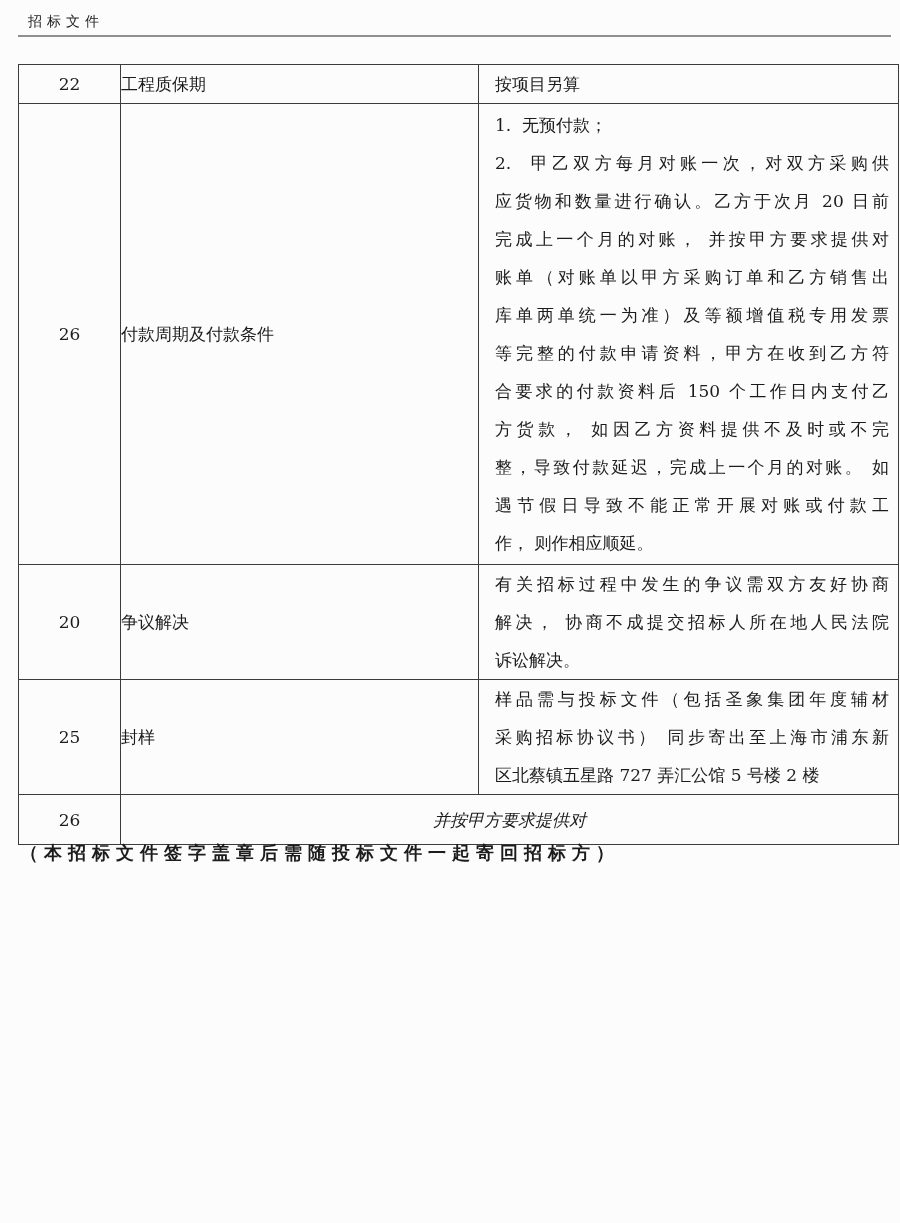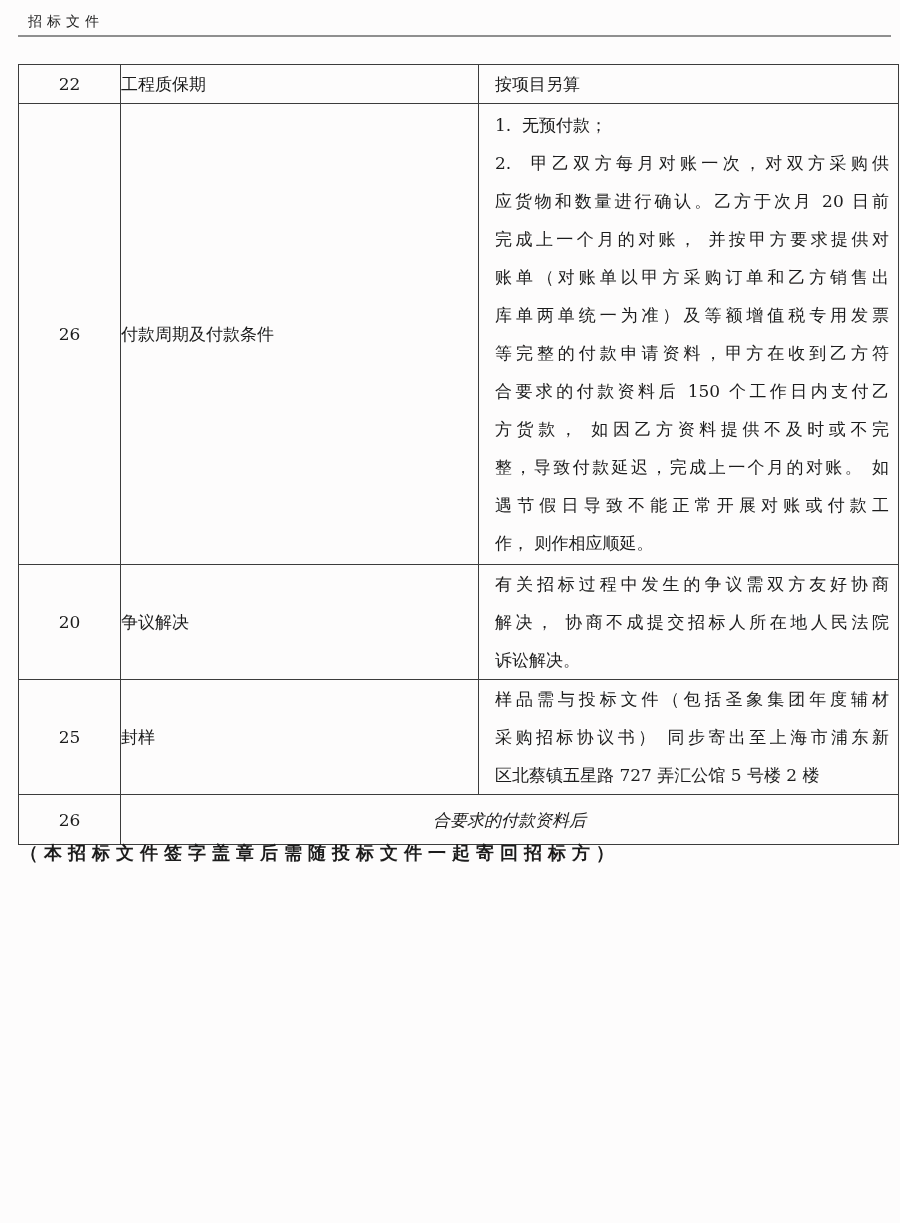--- a/index.html
+++ b/index.html
@@ -148,18 +148,18 @@
           <div class="para">
             <div class="line">样品需与投标文件（包括圣象集团年度辅材</div>
             <div class="line">采购招标协议书） 同步寄出至上海市浦东新</div>
             <div class="line">区北蔡镇五星路 727 弄汇公馆 5 号楼 2 楼</div>
           </div>
         </td>
     </tr>
 
     <tr class="row-h50">
       <td class="cell-no">26</td>
-      <td class="cell-merged" colspan="2">合要求的付款资料后</td>
+      <td class="cell-merged" colspan="2">并按甲方要求提供对</td>
     </tr>
   </tbody>
 </table>
 
 <div class="footer-note">（本招标文件签字盖章后需随投标文件一起寄回招标方）</div>
 
 </body></html>

